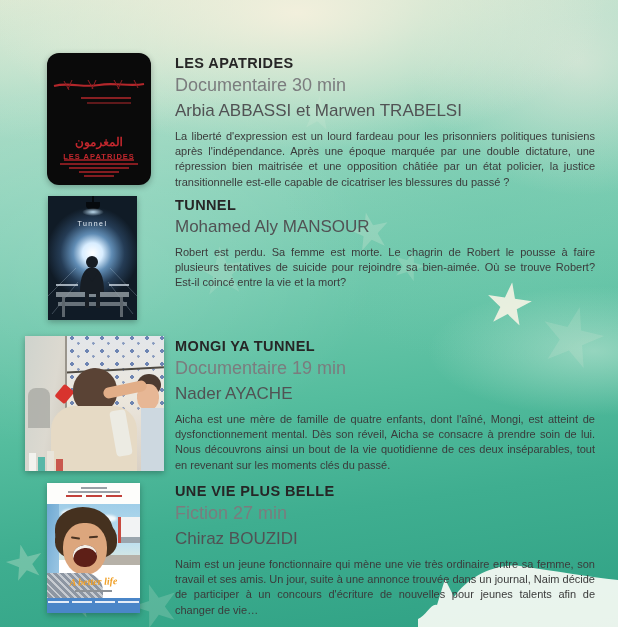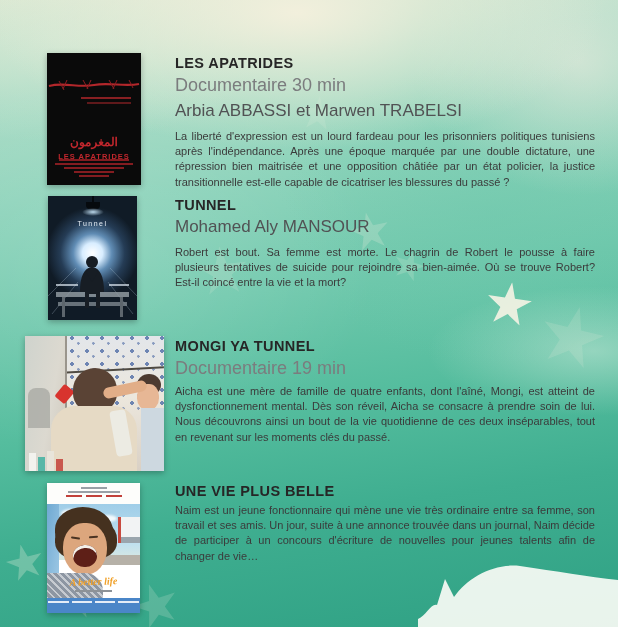--- a/index.html
+++ b/index.html
@@ -28,21 +28,21 @@
   .entry-text { position:absolute; left:175px; width:420px; }
   .film-title   { font-size:14.5px; font-weight:bold; color:#262626; letter-spacing:.4px; margin-bottom:4px; }
   .film-format  { font-size:18px; color:#7b7c7e; margin-bottom:5px; }
   .film-director{ font-size:17px; color:#515254; margin-bottom:8px; }
   .film-synopsis{ font-size:11px; color:#3b3b3b; line-height:1.38; text-align:justify; }
 
   
   .poster { position:absolute; overflow:hidden; box-shadow:0 2px 6px rgba(0,0,0,.28); }
 
   
-  .p1 { left:47px; top:53px; width:94px; height:132px; background:#0a0a0a; }
+  .p1 { left:47px; top:53px; width:104px; height:132px; background:#0a0a0a;border-radius:12px; }
   .p1 .wire { position:absolute; left:0; top:24px; width:100%; height:16px; }
   .p1 .microline { position:absolute; background:#b3272b; height:2px; opacity:.75; }
   .p1 .arabic { position:absolute; top:82px; width:100%; text-align:center; color:#c1272d; font-size:12px; font-weight:bold; }
   .p1 .latin  { position:absolute; top:99px; width:100%; text-align:center; color:#c1272d; font-size:7.5px; font-weight:bold; letter-spacing:1px; }
   .p1 .credits { position:absolute; bottom:6px; left:0; width:100%; }
   .p1 .credits i { display:block; height:1.5px; background:#a32026; margin:2.5px auto; opacity:.8; }
 
   
   .p2 { left:48px; top:196px; width:89px; height:124px;
         background:
@@ -168,21 +168,21 @@
         <path d="M32,96 C32,80 36,72 44,71 C52,72 56,80 56,96 L52,96 L52,112 L48,112 L48,98 L41,98 L41,112 L37,112 L37,96 Z"></path>
         <path d="M38,76 L44,86 L50,76 L47,72 L41,72 Z"></path>
       </g>
     </svg>
     <div class="cred" style="left:8px; top:88px; width:22px;"></div>
     <div class="cred" style="right:8px; top:88px; width:20px;"></div>
   </div>
   <div class="entry-text" style="top:197px;">
     <div class="film-title">TUNNEL</div>
     <div class="film-director">Mohamed Aly MANSOUR</div>
-    <div class="film-synopsis">Robert est bout. Sa femme est morte. Le chagrin de Robert le pousse à faire plusieurs tentatives de suicide pour rejoindre sa bien-aimée. Où se trouve Robert? Est-il coincé entre la vie et la mort?</div>
+    <div class="film-synopsis">Robert est perdu. Sa femme est morte. Le chagrin de Robert le pousse à faire plusieurs tentatives de suicide pour rejoindre sa bien-aimée. Où se trouve Robert? Est-il coincé entre la vie et la mort?</div>
   </div>
 
   <div class="poster p3">
     <div class="tiles"></div>
     <div class="rod"></div>
     <div class="mirror"></div>
     <div class="refl"></div>
     <div class="glove"></div>
     <div class="hair"></div>
     <div class="shoulders"></div>
@@ -194,20 +194,21 @@
     <div class="shelf">
       <i style="left:4px;  height:18px; background:#f2f2ee;"></i>
       <i style="left:13px; height:14px; background:#57b7a8;"></i>
       <i style="left:22px; height:20px; background:#e8e4da;"></i>
       <i style="left:31px; height:12px; background:#c9584e;"></i>
     </div>
   </div>
   <div class="entry-text" style="top:338px;">
     <div class="film-title">MONGI YA TUNNEL</div>
     <div class="film-format">Documentaire 19 min</div>
+    <div class="film-director">Nader AYACHE</div>
     <div class="film-synopsis">Aicha est une mère de famille de quatre enfants, dont l'aîné, Mongi, est atteint de dysfonctionnement mental. Dès son réveil, Aicha se consacre à prendre soin de lui. Nous découvrons ainsi un bout de la vie quotidienne de ces deux inséparables, tout en revenant sur les moments clés du passé.</div>
   </div>
 
   <div class="poster p4">
     <div class="topband">
       <i style="width:26px; margin-top:4px;"></i>
         <i style="width:52px;"></i>
       <div class="names" style="text-align:center;"><i></i><i></i><i></i></div>
     </div>
     <div class="sky"></div>
@@ -221,16 +222,18 @@
     <div class="eye" style="left:24px; top:54px; transform:rotate(8deg);"></div>
     <div class="eye" style="left:42px; top:53px; transform:rotate(-6deg);"></div>
     <div class="mouth"></div>
     <div class="shirt"></div>
     <div class="ptitle">A better life</div>
     <div class="byline"></div>
     <div class="botband"><i></i><i></i><i></i><i></i></div>
   </div>
   <div class="entry-text" style="top:483px;">
     <div class="film-title">UNE VIE PLUS BELLE</div>
+    <div class="film-format">Fiction 27 min</div>
+    <div class="film-director">Chiraz BOUZIDI</div>
     <div class="film-synopsis">Naim est un jeune fonctionnaire qui mène une vie très ordinaire entre sa femme, son travail et ses amis.  Un jour, suite à une annonce trouvée dans un journal, Naim décide de participer à un concours d'écriture de nouvelles pour jeunes talents afin de changer de vie…</div>
   </div>
 
 </div>
 
 </body></html>

